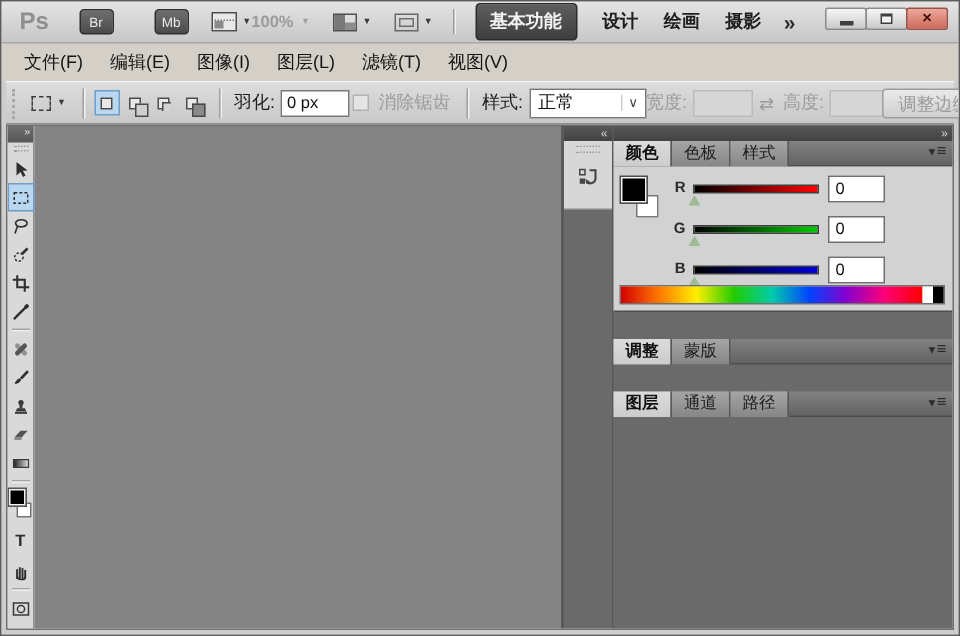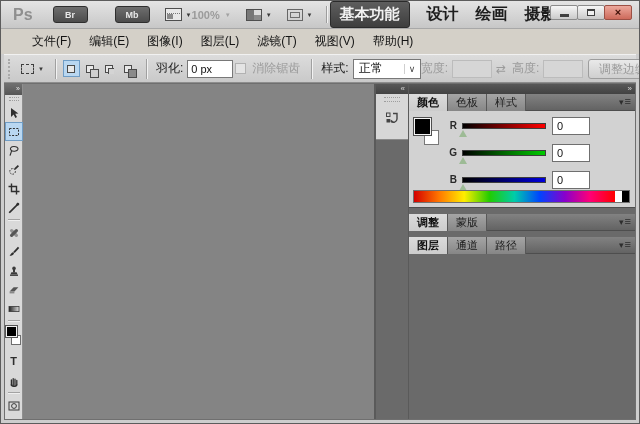--- a/index.html
+++ b/index.html
@@ -2,68 +2,68 @@
 <html><head>
 <meta charset="utf-8">
 <style>
   * { margin:0; padding:0; box-sizing:border-box; font-family:"Liberation Sans","DejaVu Sans",sans-serif; }
   html,body { width:640px; height:424px; background:#9a9a9a; }
   .window { width:640px; height:424px; border:1px solid #5c5c5c; background:#cdcdcd; display:flex; flex-direction:column; overflow:hidden; position:relative; }
 
   
   .titlebar { height:28px; flex:none; background:linear-gradient(#e4e4e4,#c7c7c7); display:flex; align-items:center; padding-left:12px; position:relative; border-bottom:1px solid #a8a8a8; }
   .ps-logo { font-size:16px; font-weight:bold; color:#8f8f8f; letter-spacing:0; }
-  .tb-btn { margin-left:20px; width:35px; height:17px; background:linear-gradient(#6e6e6e,#4c4c4c); border:1px solid #2e2e2e; border-radius:3px; color:#e8e8e8; font-size:9px; font-weight:bold; display:flex; align-items:center; justify-content:center; }
+  .tb-btn { margin-left:20px; width:23px; height:17px; background:linear-gradient(#6e6e6e,#4c4c4c); border:1px solid #2e2e2e; border-radius:3px; color:#e8e8e8; font-size:9px; font-weight:normal; display:flex; align-items:center; justify-content:center; }
   .tb-btn + .tb-btn { margin-left:27px; }
   .tb-iconbtn { margin-left:15px; display:flex; align-items:center; gap:4px; }
   .dd-arrow { font-size:6px; color:#3a3a3a; }
   .dd-arrow.gray { color:#a2a2a2; }
   .zoom-lvl { font-size:11px; color:#9b9b9b; display:flex; align-items:center; gap:5px;font-weight:bold; }
   .icon-viewextras { width:17px; height:13px; border:1px solid #4e4e4e; background:#e8e8e8; position:relative; }
   .icon-viewextras::before { content:""; position:absolute; left:1px; top:1px; right:1px; height:3px; border-bottom:1px dotted #777; }
   .icon-viewextras::after { content:""; position:absolute; left:1px; bottom:1px; width:6px; height:5px; background:#8a8a8a; }
   .icon-arrange { width:16px; height:12px; border:1px solid #4e4e4e; background:#ddd; position:relative; }
   .icon-arrange::before { content:""; position:absolute; left:0; top:0; bottom:0; width:7px; background:#787878; }
   .icon-arrange::after { content:""; position:absolute; right:0; bottom:0; width:7px; height:5px; background:#8d8d8d; }
   .icon-screenmode { width:16px; height:12px; border:1px solid #666; background:transparent; position:relative; }
   .icon-screenmode::before { content:""; position:absolute; left:2px; top:2px; right:2px; bottom:2px; border:1px solid #6e6e6e; }
   .tb-divider { width:1px; height:17px; background:#9d9d9d; box-shadow:1px 0 0 #f2f2f2; margin-left:13px; }
-  .ws-active { margin-left:3px; padding:3px 9px; font-size:15px; font-weight:bold; color:#f2f2f2; background:linear-gradient(#5e5e5e,#3e3e3e); border:1px solid #2b2b2b; border-radius:3px; }
-  .ws-item { margin-left:17px; font-size:16px; font-weight:bold; color:#1d1d1d; }
+  .ws-active { margin-left:14px; padding:3px 9px; font-size:12px; font-weight:bold; color:#f2f2f2; background:linear-gradient(#5e5e5e,#3e3e3e); border:1px solid #2b2b2b; border-radius:3px; }
+  .ws-item { margin-left:17px; font-size:12px; font-weight:bold; color:#1d1d1d; }
   .ws-overflow { margin-left:15px; font-size:14px; font-weight:bold; color:#2a2a2a; }
   .win-controls { position:absolute; top:4px; right:7px; display:flex; }
   .win-btn { width:28px; height:15px; border:1px solid #8b8b8b; background:linear-gradient(#f6f6f6,#cacaca); border-radius:2px; margin-left:-1px; display:flex; align-items:center; justify-content:center; position:relative; }
   .win-btn.close { background:linear-gradient(#eca89c,#cd6a5b); border-color:#9c5045; }
   .glyph-min { width:9px; height:3px; background:#3f3f3f; margin-top:6px; }
   .glyph-restore { width:8px; height:7px; border:1px solid #3f3f3f; border-top-width:2px; background:#f0f0f0; }
   .glyph-close { font-size:11px; font-weight:bold; color:#401008; line-height:1; }
 
   
-  .menubar { height:25px; flex:none; background:#d4d0c8; display:flex; align-items:flex-start; padding-left:22px; }
+  .menubar { height:25px; flex:none; background:#d4d0c8; display:flex; align-items:flex-start; padding-left:6px; }
   .menu-item { font-size:12px; color:#141414; padding:4px 9px; }
 
   
   .optionsbar { height:29px; flex:none; background:linear-gradient(#dcdcdc,#c9c9c9); border-top:1px solid #f1f1f1; border-bottom:1px solid #8d8d8d; display:flex; align-items:center; padding-left:3px; position:relative; }
   .ob-grip { width:5px; height:20px; border-left:2px dotted #a9a9a9; margin:0 4px 0 1px; }
   .tool-preset { display:flex; align-items:center; gap:4px; padding:2px 4px; }
   .icon-marquee-sm { width:13px; height:10px; border:1px dashed #3c3c3c; }
   .vsep { width:1px; height:20px; background:#a0a0a0; box-shadow:1px 0 0 #f2f2f2; margin:0 7px; }
   .mode-btn { width:17px; height:17px; display:flex; align-items:center; justify-content:center; margin-right:2px; border:1px solid transparent; position:relative; }
   .mode-btn.selected { background:#b9d7f1; border-color:#6f9dc6; }
   .sq { width:8px; height:8px; border:1px solid #4a4a4a; background:#e8e8e8; position:relative; }
   .sq.ovl::after { content:""; position:absolute; left:3px; top:3px; width:7px; height:7px; border:1px solid #4a4a4a; background:#cfcfcf; }
   .sq.notch::after { content:""; position:absolute; right:-2px; bottom:-2px; width:5px; height:5px; background:#b9d7f1; border-left:1px solid #4a4a4a; border-top:1px solid #4a4a4a; }
   .mode-btn:not(.selected) .sq.notch::after { background:#d4d4d4; }
   .sq.intersect::after { content:""; position:absolute; left:3px; top:3px; width:7px; height:7px; border:1px solid #4a4a4a; background:#8a8a8a; }
   .ob-label { font-size:12px; color:#1c1c1c; margin:0 4px 0 2px; }
   .ob-label.gray, .ob-gray { color:#9b9b9b; }
   .ob-input { width:46px; height:18px; border:1px solid #787878; background:#fff; font-size:11px; color:#111; padding-left:3px; }
   .ob-input:disabled { background:#d6d6d6; border-color:#bcbcbc; }
   .ob-checkbox { width:11px; height:11px; border:1px solid #b2b2b2; background:#e4e4e4; margin:0 4px 0 2px; }
-  .combo { width:68px; height:20px; background:#fff; border:1px solid #787878; display:flex; align-items:center; font-size:12px; color:#111; }
+  .combo { width:78px; height:20px; background:#fff; border:1px solid #787878; display:flex; align-items:center; font-size:12px; color:#111; }
   .combo .combo-text { flex:1; padding-left:5px; }
   .combo .combo-arrow { width:16px; text-align:center; font-size:9px; color:#444; border-left:1px solid #cfcfcf; }
   .swap-icon { font-size:12px; color:#9b9b9b; margin:0 4px; }
   .refine-btn { position:absolute; right:-22px; top:4px; height:20px; padding:0 10px; font-size:12px; color:#9b9b9b; background:linear-gradient(#e9e9e9,#cfcfcf); border:1px solid #9d9d9d; border-radius:3px; }
 
   
   .frame { flex:1; padding:0 3px 3px; display:flex; flex-direction:column; background:#cdcdcd; min-height:0; }
   .main { flex:1; display:flex; border:1px solid #6f6f6f; min-height:0; overflow:hidden; }
 
   
@@ -86,21 +86,21 @@
   
   .dock { width:261px; flex:none; display:flex; border-left:2px solid #5a5a5a; background:#6a6a6a; min-height:0; }
   .dock-strip { width:33px; flex:none; display:flex; flex-direction:column; border-right:1px solid #5a5a5a; }
   .dock-header { height:10px; flex:none; background:linear-gradient(#585858,#424242); color:#d8d8d8; font-size:8px; line-height:9px; text-align:right; padding-right:3px; }
   .strip-panel { height:46px; flex:none; background:#d7d7d7; border-bottom:1px solid #8a8a8a; display:flex; flex-direction:column; align-items:center; }
   .strip-grip { width:16px; height:5px; border-top:1px dotted #9d9d9d; border-bottom:1px dotted #9d9d9d; margin:3px 0 4px; }
   .strip-icon { width:26px; height:24px; display:flex; align-items:center; justify-content:center; }
   .dock-panels { flex:1; display:flex; flex-direction:column; min-height:0; }
 
   .tabbar { height:17px; flex:none; background:linear-gradient(#828282,#636363); display:flex; position:relative; border-bottom:1px solid #4e4e4e; }
-  .tabbar.gap { margin-top:6px; }
+  .tabbar.gap { margin-top:18px; }
   .tab { height:17px; padding:0 8px; font-size:11px; line-height:17px; color:#202020; background:linear-gradient(#a5a5a5,#868686); border-right:1px solid #585858; }
   .tab.active { background:linear-gradient(#dbdbdb,#cccccc); color:#111; font-weight:bold; }
   .panel-menu { position:absolute; right:4px; top:2px; font-size:9px; color:#2d2d2d; display:flex; align-items:center; gap:1px; }
   .panel-menu .lines { font-size:11px; line-height:1; }
 
   
   .color-panel { height:97px; flex:none; background:#d2d2d2; position:relative; border-bottom:1px solid #4e4e4e; }
   .swatches { position:absolute; left:5px; top:7px; width:30px; height:30px; }
   .swatches .bg-sw { position:absolute; left:10px; top:12px; width:15px; height:15px; background:#fff; border:1px solid #787878; }
   .swatches .fg-sw { position:absolute; left:0; top:0; width:17px; height:17px; background:#000; border:1px solid #f4f4f4; box-shadow:0 0 0 1px #4e4e4e; }
@@ -163,21 +163,20 @@
     </div>
   </div>
 
   <div class="menubar">
     <span class="menu-item">文件(F)</span>
     <span class="menu-item">编辑(E)</span>
     <span class="menu-item">图像(I)</span>
     <span class="menu-item">图层(L)</span>
     <span class="menu-item">滤镜(T)</span>
     <span class="menu-item">视图(V)</span>
-    <span class="menu-item">帮助(H)</span>
   </div>
 
   <div class="frame">
 
     <div class="optionsbar">
       <div class="ob-grip"></div>
       <div class="tool-preset">
         <span class="icon-marquee-sm"></span>
         <span class="dd-arrow">▼</span>
       </div>

